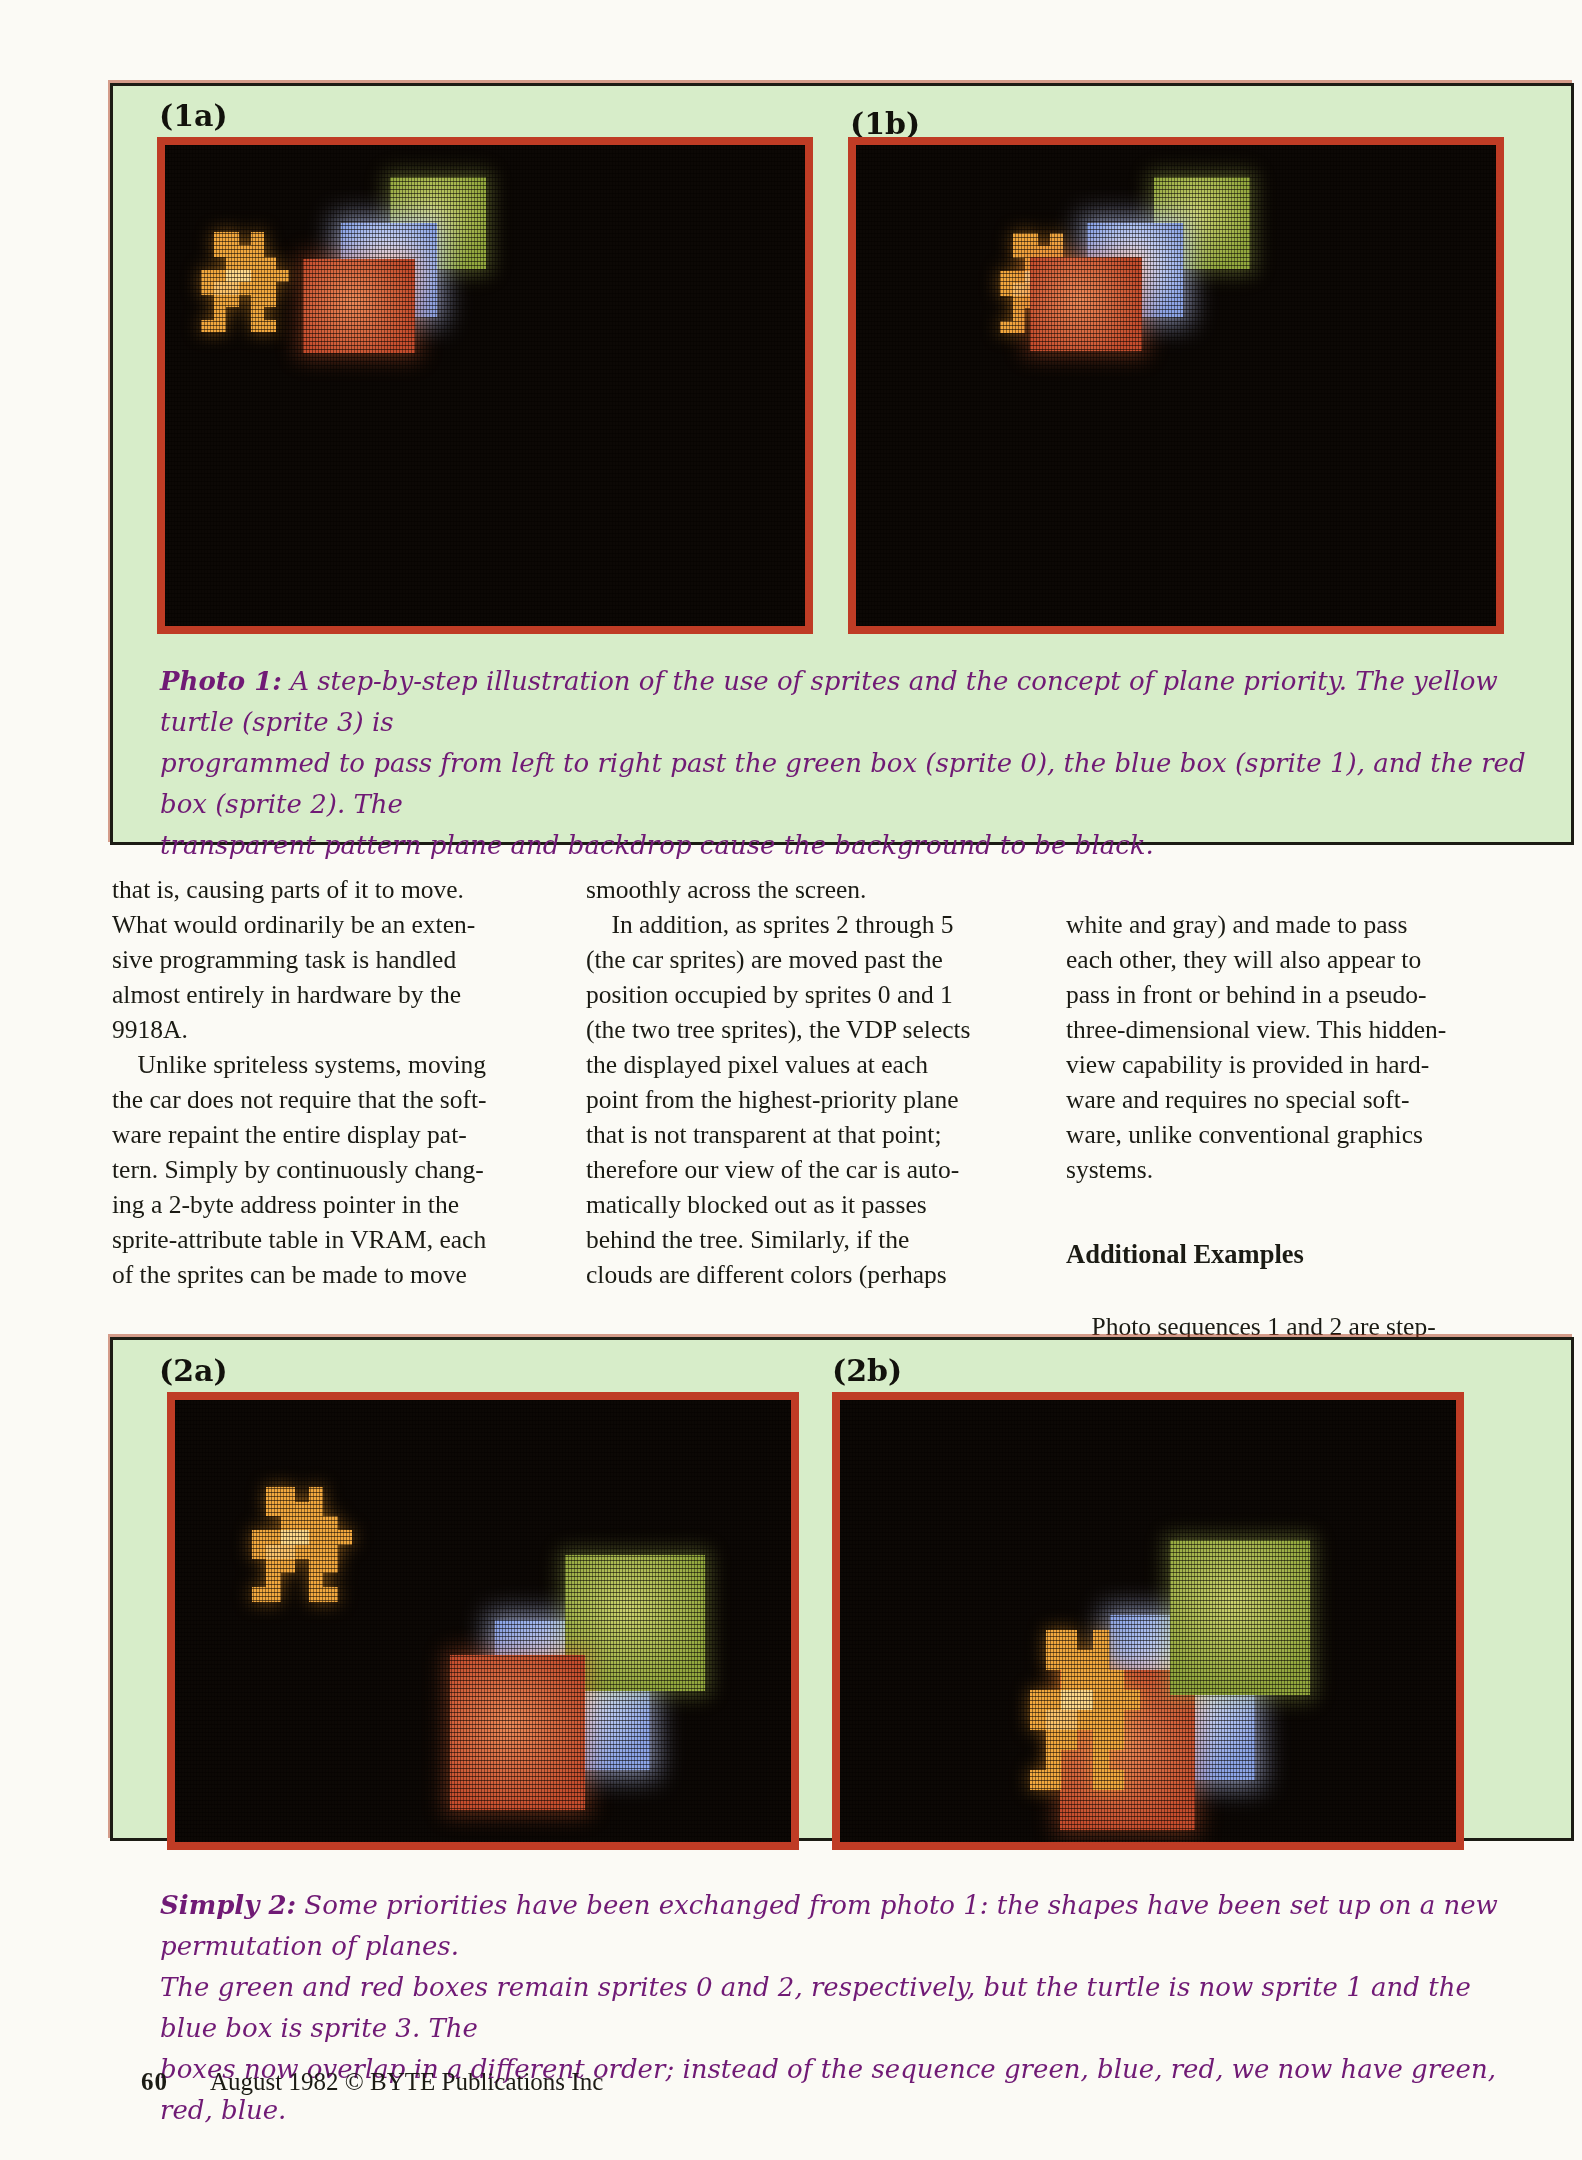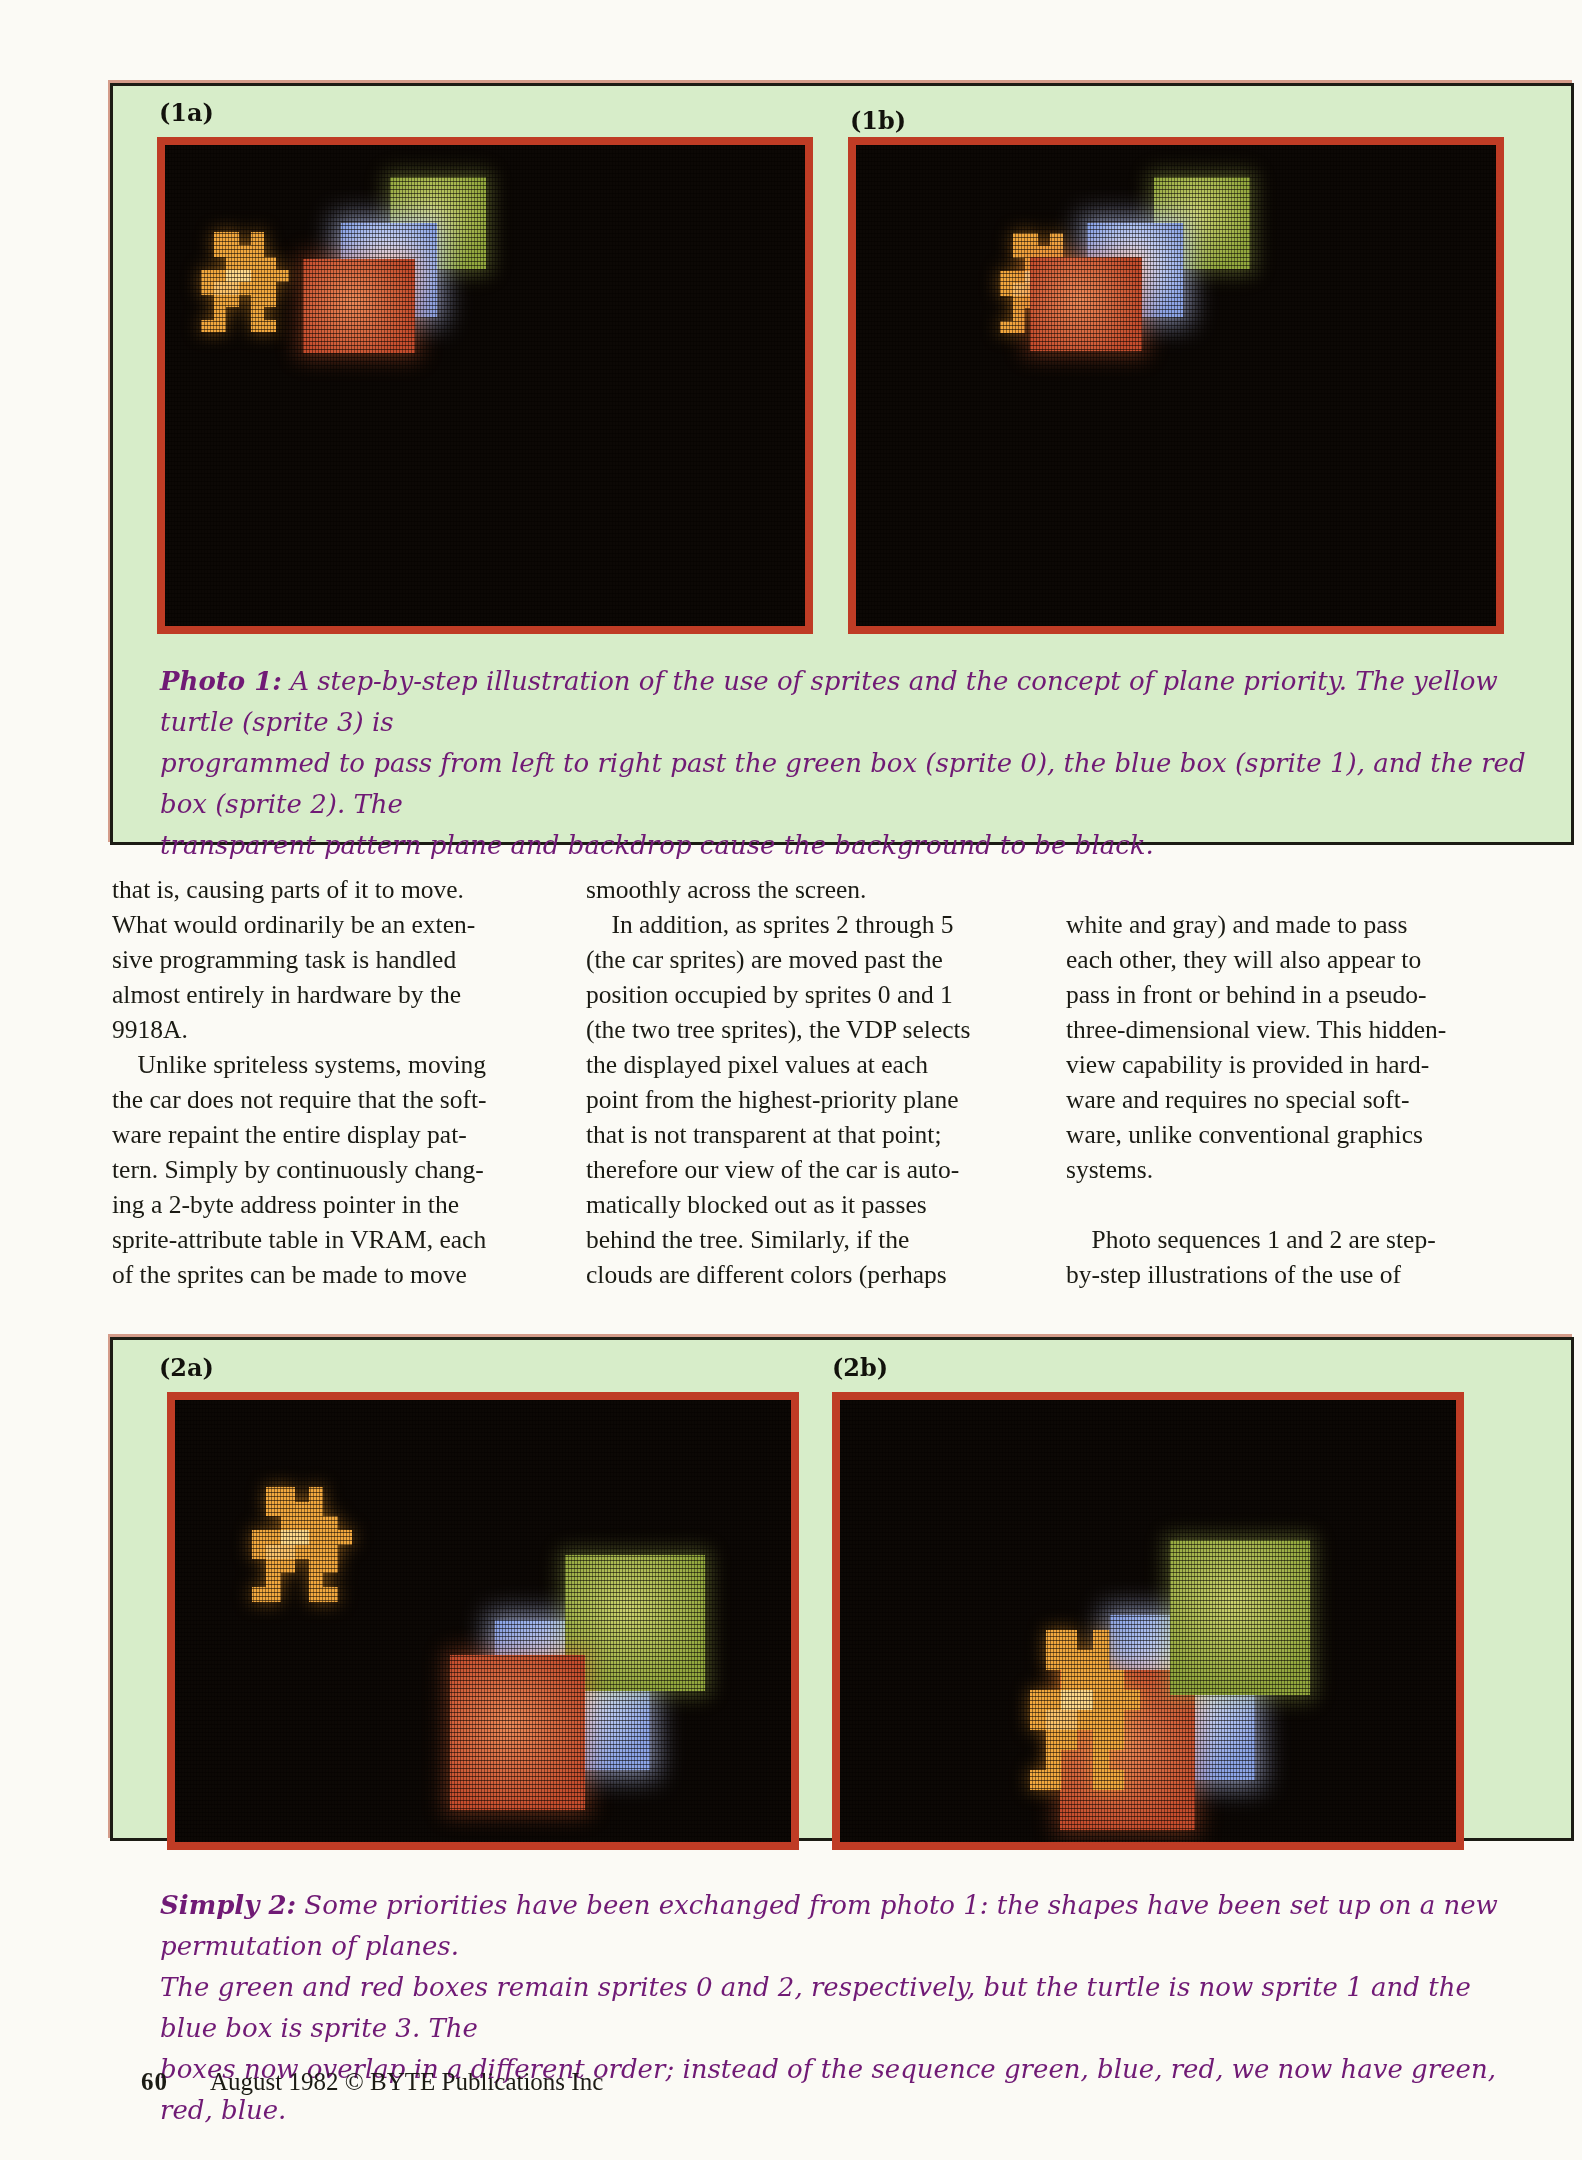--- a/index.html
+++ b/index.html
@@ -16,21 +16,21 @@
     background:#d7edc9;
     border:3px solid #1c1c14;
     box-shadow:-2px -3px 0 rgba(173,62,32,.5);
     box-sizing:border-box;
   }
   #panel1{top:83px;height:762px;}
   #panel2{top:1337px;height:504px;}
   .photo-label{
     position:absolute;
     font-family:"DejaVu Serif", serif;
-    font-weight:bold;font-size:24px;color:#12120c;
+    font-weight:bold;font-size:30px;color:#12120c;
   }
   
   .crt{
     position:absolute;margin:0;
     background:#0c0805;
     border:8px solid #bf3c25;
     box-sizing:content-box;
     overflow:hidden;
   }
   .crt::after{ 
@@ -170,20 +170,21 @@
 clouds are different colors (perhaps</div>
   <div class="col" id="col3">
     <div>white and gray) and made to pass
 each other, they will also appear to
 pass in front or behind in a pseudo-
 three-dimensional view. This hidden-
 view capability is provided in hard-
 ware and requires no special soft-
 ware, unlike conventional graphics
 systems.</div>
+    <div class="subhead">Additional Examples</div>
     <div> Photo sequences 1 and 2 are step-
 by-step illustrations of the use of</div>
   </div>
 
   <section class="panel" id="panel2">
     <span class="photo-label" style="left:46px;top:13px;">(2a)</span>
     <span class="photo-label" style="left:719px;top:13px;">(2b)</span>
 
     <figure class="crt" style="left:54px;top:52px;width:616px;height:442px;">
       <svg class="turtle" style="left:77px;top:87px;width:100px;height:115px;z-index:4;" viewBox="0 0 7 8">

